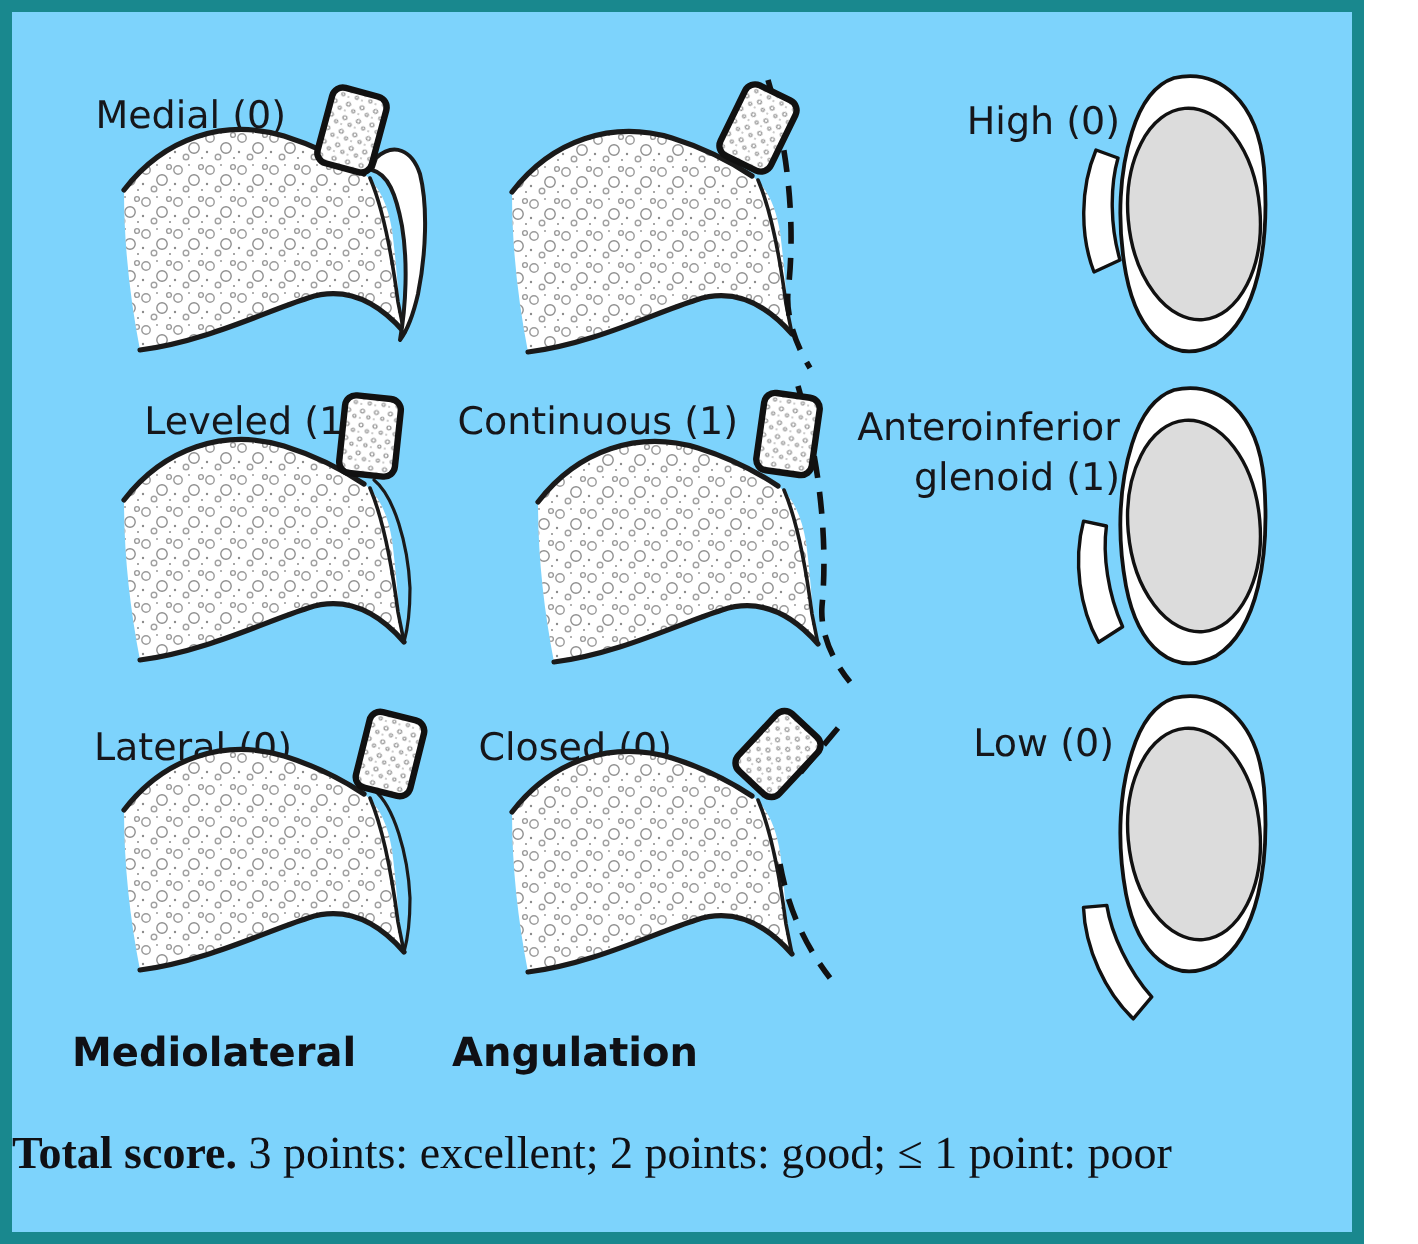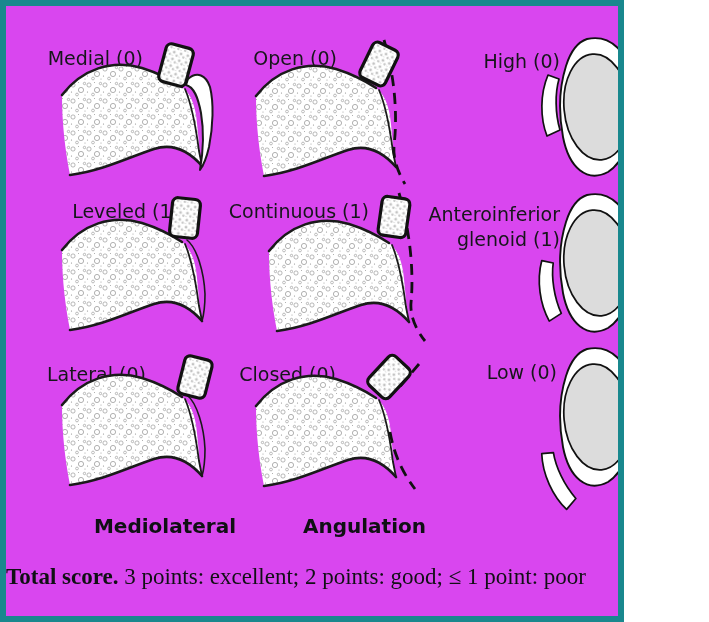--- a/index.html
+++ b/index.html
@@ -1,21 +1,21 @@
 <!DOCTYPE html>
 <html><head>
 <meta charset="utf-8">
 <style>
   html,body{margin:0;padding:0;background:#fff;}
   #figure{
     position:relative;
-    width:624px;height:622px;
+    width:682px;height:622px;
     box-sizing:border-box;
     border:6px solid #19888e;
-    background:#d946ef;
+    background:#7dd3fc;
     font-family:"DejaVu Sans","Liberation Sans",sans-serif;
     overflow:hidden;
   }
   .cell{position:absolute;}
   .cell-label{
     position:absolute;
     font-size:19px;line-height:25px;color:#16161a;
     white-space:nowrap;
   }
   .cell-label.wrap{white-space:normal;text-align:right;}
@@ -42,21 +42,21 @@
   .c23 .cell-label{right:95px;top:21px;}
   .c33 .cell-label{right:104px;top:19px;}
   
   .c11 .drawing,.c12 .drawing,.c13 .drawing{left:28px;top:2px;}
   .c21 .drawing,.c22 .drawing,.c23 .drawing{left:32px;top:3px;}
   .c31 .drawing,.c33 .drawing{left:104px;top:3px;}
   .c32 .drawing{left:134px;top:4px;}
   .col-header{
     position:absolute;top:508px;width:200px;
     font-size:20px;font-weight:bold;color:#101014;
-    text-align:right;
+    text-align:left;
   }
   .col-header.h1{left:30px;}
   .col-header.h2{left:220px;}
   .col-header.h3{left:452px;}
   .footer{
     position:absolute;left:0;top:558px;width:697px;
     text-align:left;font-size:23px;color:#101014;font-family:Liberation Serif, serif;
   }
   .footer .lead{font-weight:bold;}
 </style>
@@ -117,21 +117,20 @@
   <div class="cell c11">
     <div class="cell-label">Medial (0)</div>
     <svg class="drawing" width="170" height="150" viewBox="0 0 170 150">
       <use href="#scap-body"></use>
       <use href="#scap-hook"></use>
       <use href="#graft" transform="translate(122,32) rotate(15)"></use>
     </svg>
   </div>
 
   <div class="cell c21">
-    <div class="cell-label">Open (0)</div>
     <svg class="drawing" width="170" height="150" viewBox="0 0 170 150">
       <use href="#scap-body"></use>
       <path fill="none" stroke="#111111" stroke-width="2.8" stroke-dasharray="11 7" d="M 136,6 C 146,40 150,78 146,112 C 145,123 149,137 157,150"></path>
       <use href="#graft" transform="translate(131,30) rotate(26)"></use>
     </svg>
   </div>
 
   <div class="cell c31">
     <div class="cell-label">High (0)</div>
     <svg class="drawing" width="120" height="150" viewBox="0 0 120 150">

